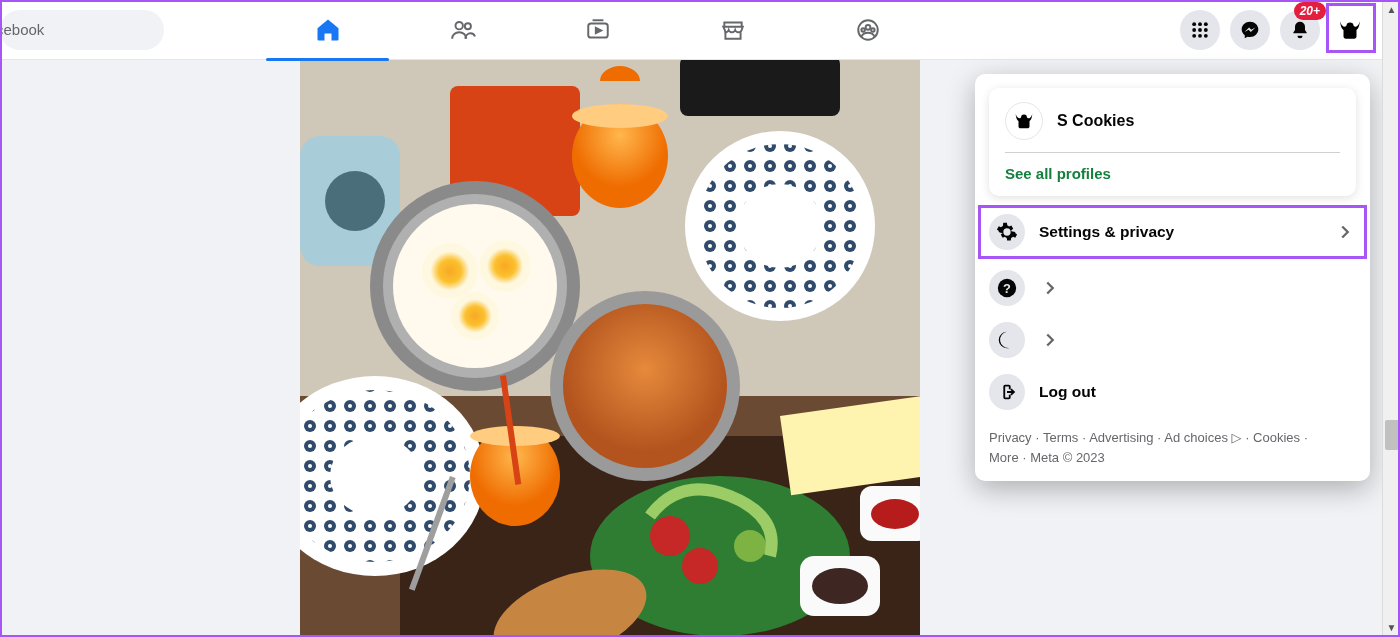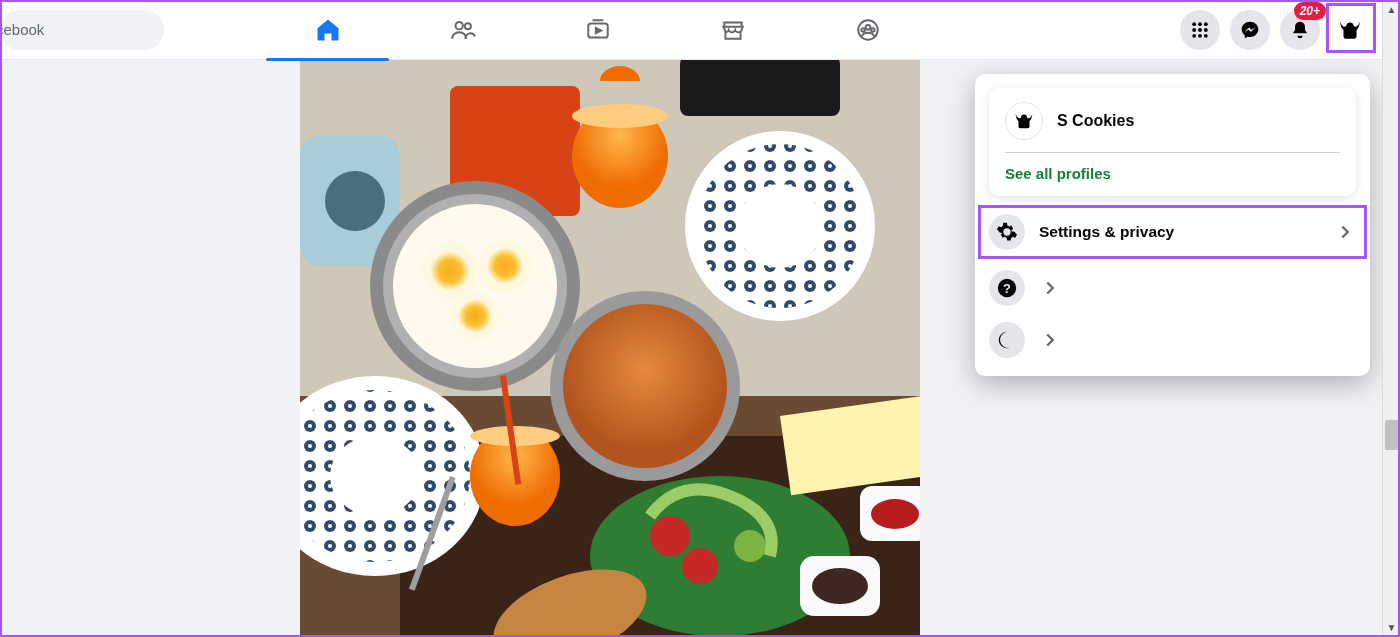--- a/index.html
+++ b/index.html
@@ -244,20 +244,39 @@
       <svg width="22" height="22" viewBox="0 0 24 24" fill="#050505">
           <path d="M12 3a9 9 0 0 0 0 18c.9 0 1.8-.1 2.6-.4A7 7 0 0 1 12 3z"></path>
         </svg>
     </div>
     <svg class="chevron" width="22" height="22" viewBox="0 0 24 24" fill="none" stroke="currentColor" stroke-width="2.5">
         <path d="M9 6l6 6-6 6"></path>
       </svg>
   </div>
 
 
-
+  <div class="menu-item">
+    <div class="menu-icon">
+      <svg width="22" height="22" viewBox="0 0 24 24" fill="#050505">
+          <path d="M10 4h4a2 2 0 0 1 2 2v3h-2V6h-4v12h4v-3h2v3a2 2 0 0 1-2 2h-4a2 2 0 0 1-2-2V6a2 2 0 0 1 2-2z"></path>
+          <path d="M17 11h-5v2h5l-1.5 1.5 1.4 1.4L21 12l-4.1-3.9-1.4 1.4z"></path>
+        </svg>
+    </div>
+    <div class="menu-label">Log out</div>
+  </div>
+
+  <div class="footer">
+    <a>Privacy</a> ·
+    <a>Terms</a> ·
+    <a>Advertising</a> ·
+    <a>Ad choices</a> ▷ ·
+    <a>Cookies</a> ·
+    <br>
+    <a>More</a> ·
+    <span>Meta © 2023</span>
+  </div>
 </div>
 
 <div class="scrollbar-v">
   <div class="scroll-arrow">▲</div>
   <div class="scroll-thumb"></div>
   <div class="scroll-arrow" style="position:absolute;bottom:0;width:100%">▼</div>
 </div>
 
 </body></html>

